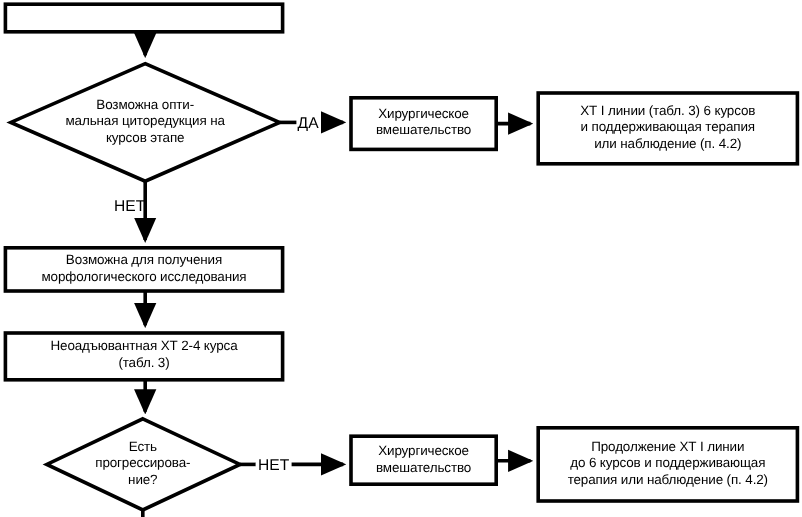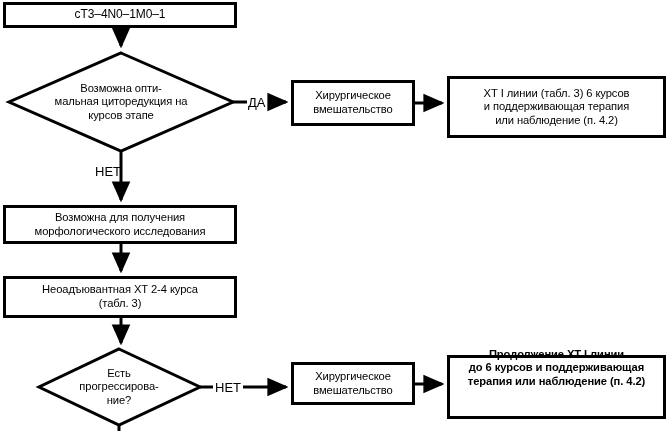--- a/index.html
+++ b/index.html
@@ -108,21 +108,20 @@
     <line class="conn-line" x1="121" y1="317" x2="121" y2="343" marker-end="url(#arrowhead)"></line>
 
     <line class="conn-line" x1="200" y1="387" x2="213" y2="387"></line>
     <line class="conn-line" x1="243" y1="387" x2="286" y2="387" marker-end="url(#arrowhead)"></line>
 
     <line class="conn-line" x1="414" y1="384" x2="442" y2="384" marker-end="url(#arrowhead)"></line>
 
     <line class="conn-line" x1="119" y1="425" x2="119" y2="431"></line>
   </svg>
 
-  <div class="node-text" style="left:4px; top:4px; width:232px; height:22px; font-size:12px;">cT3–4N0–1M0–1</div>
 
   <div class="node-text" style="left:23px; top:72px; width:196px; height:60px;">Возможна опти-
 мальная циторедукция на
 курсов этапе</div>
 
   <div class="node-text" style="left:293px; top:82px; width:120px; height:42px;">Хирургическое
 вмешательство</div>
 
   <div class="node-text" style="left:449px; top:78px; width:215px; height:58px;">ХТ I линии (табл. 3) 6 курсов
 и поддерживающая терапия
@@ -134,21 +133,21 @@
   <div class="node-text" style="left:5px; top:278px; width:230px; height:38px;">Неоадъювантная ХТ 2-4 курса
 (табл. 3)</div>
 
   <div class="node-text" style="left:44px; top:362px; width:150px; height:50px;">Есть
 прогрессирова-
 ние?</div>
 
   <div class="node-text" style="left:293px; top:364px; width:120px; height:39px;">Хирургическое
 вмешательство</div>
 
-  <div class="node-text" style="left:449px; top:338px; width:215px; height:60px;font-weight:bold;">Продолжение ХТ I линии
+  <div class="node-text" style="left:449px; top:357px; width:215px; height:60px;">Продолжение ХТ I линии
 до 6 курсов и поддерживающая
 терапия или наблюдение (п. 4.2)</div>
 
   <div class="edge-label" style="left:248px; top:95px;">ДА</div>
 
   <div class="edge-label" style="left:95px; top:164px;">НЕТ</div>
 
   <div class="edge-label" style="left:215px; top:380px;">НЕТ</div>
 
 </div>

